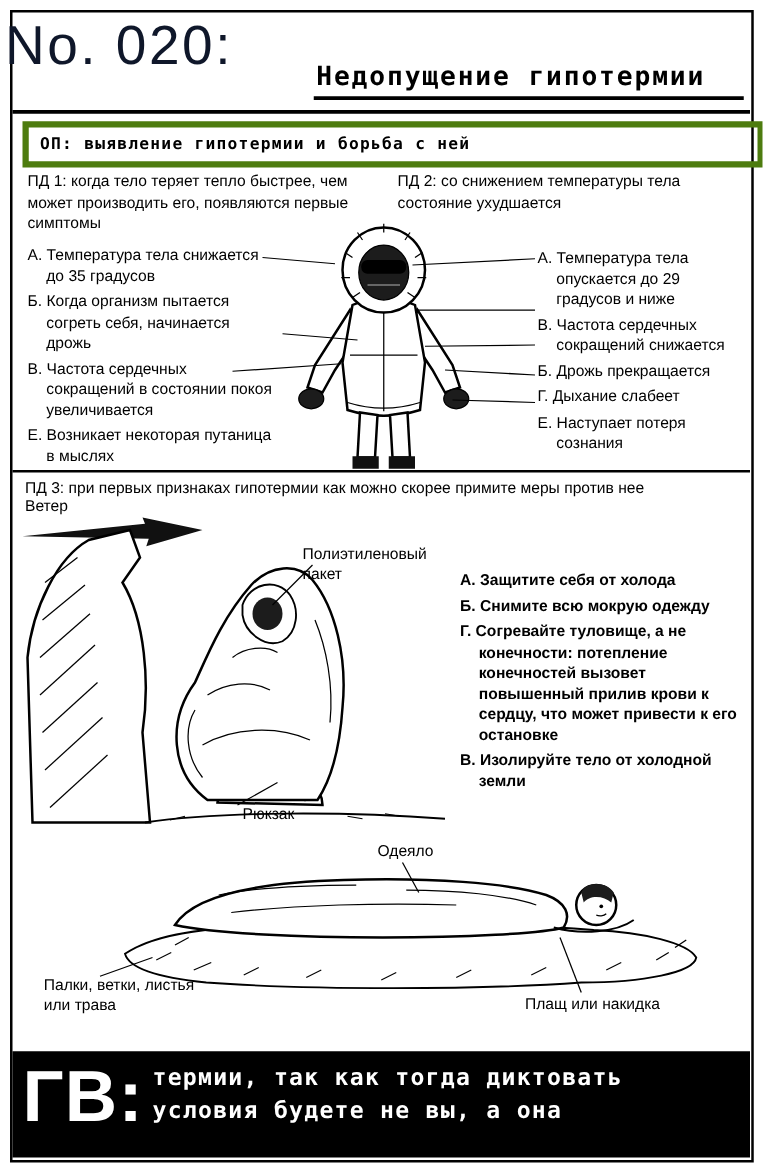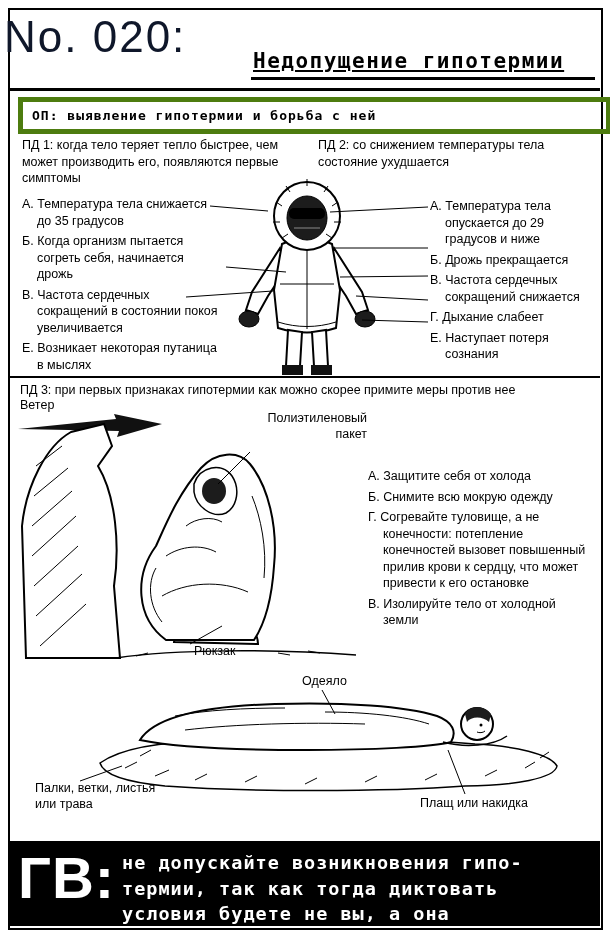--- a/index.html
+++ b/index.html
@@ -3,36 +3,36 @@
 <meta charset="utf-8">
 <style>
   html,body{margin:0;padding:0;}
   body{
     width:610px;height:937px;position:relative;background:#ffffff;
     font-family:"Liberation Sans",sans-serif;color:#000;
     overflow:hidden;
   }
   .frame{position:absolute;left:8px;top:8px;width:591px;height:918px;border:2.5px solid #000;}
   .no-label{position:absolute;left:4px;top:12px;font-size:44px;letter-spacing:2px;color:#0f172a;white-space:nowrap;}
-  .title{position:absolute;left:253px;top:49px;font-family:"DejaVu Sans Mono",monospace;font-weight:bold;font-size:21px;letter-spacing:1.5px;white-space:nowrap;text-decoration:underline;}
+  .title{position:absolute;left:253px;top:49px;font-family:"DejaVu Sans Mono",monospace;font-weight:bold;font-size:21px;letter-spacing:1.5px;white-space:nowrap;}
   .title-underline{position:absolute;left:251px;top:77px;width:344px;height:2.5px;background:#000;}
   .header-rule{position:absolute;left:10px;top:88px;width:590px;height:2.5px;background:#000;}
   .op-box{position:absolute;left:18px;top:97px;width:574px;height:27px;border:5px solid #4d7c0f;display:flex;align-items:center;padding-left:9px;font-family:"DejaVu Sans Mono",monospace;font-weight:bold;font-size:13px;letter-spacing:1px;}
   .pd-heading{position:absolute;font-size:12.5px;line-height:1.32;}
   .pd1-heading{left:22px;top:137px;width:268px;}
   .pd2-heading{left:318px;top:137px;width:274px;}
   .pd3-heading{left:20px;top:382px;width:575px;}
   .list{position:absolute;font-size:12.5px;line-height:1.32;}
   .list .li{padding-left:15px;text-indent:-15px;margin-bottom:4px;}
   .pd1-list{left:22px;top:196px;width:200px;}
   .pd2-list{left:430px;top:198px;width:162px;}
-  .pd3-list{left:368px;top:468px;width:224px;}
+  .pd3-list{left:368px;top:456px;width:224px;font-weight:bold;}
   .small-label{position:absolute;font-size:12.5px;line-height:1.25;}
   .wind-label{left:20px;top:398px;}
-  .bag-label{left:242px;top:411px;width:125px;text-align:right;}
+  .bag-label{left:242px;top:436px;width:125px;}
   .backpack-label{left:155px;top:644px;margin-left:39px;}
   .blanket-label{left:302px;top:674px;}
   .ground-label{left:35px;top:781px;width:140px;}
   .cloak-label{left:420px;top:796px;}
   .divider{position:absolute;left:10px;top:376px;width:590px;height:2px;background:#000;}
   .illustration{position:absolute;}
   .parka-figure{left:222px;top:172px;}
   .wind-arrow{left:16px;top:412px;}
   .crouch-figure{left:16px;top:406px;}
   .lying-figure{left:85px;top:668px;}
@@ -60,22 +60,22 @@
   <div class="pd-heading pd2-heading">ПД 2: со снижением температуры тела состояние ухудшается</div>
 
   <div class="list pd1-list">
     <div class="li">А. Температура тела снижается до 35 градусов</div>
     <div class="li">Б. Когда организм пытается согреть себя, начинается дрожь</div>
     <div class="li">В. Частота сердечных сокращений в состоянии покоя увеличивается</div>
     <div class="li">Е. Возникает некоторая путаница в мыслях</div>
   </div>
   <div class="list pd2-list">
     <div class="li">А. Температура тела опускается до 29 градусов и ниже</div>
+    <div class="li">В. Частота сердечных сокращений снижается</div>
     <div class="li">Б. Дрожь прекращается</div>
-    <div class="li">В. Частота сердечных сокращений снижается</div>
     <div class="li">Г. Дыхание слабеет</div>
     <div class="li">Е. Наступает потеря сознания</div>
   </div>
 
   <svg class="illustration parka-figure" width="170" height="206" viewBox="0 0 170 206">
 
     <path d="M58,76 L30,120 L24,138 L36,142 L46,124 L66,94 Z" fill="#fff" stroke="#000" stroke-width="2"></path>
     <path d="M112,76 L140,120 L146,138 L134,142 L124,124 L104,94 Z" fill="#fff" stroke="#000" stroke-width="2"></path>
     <ellipse cx="27" cy="147" rx="10" ry="8" fill="#1c1c1c" stroke="#000"></ellipse>
     <ellipse cx="143" cy="147" rx="10" ry="8" fill="#1c1c1c" stroke="#000"></ellipse>
@@ -213,18 +213,17 @@
       <line x1="190" y1="644" x2="222" y2="626"></line>
       <line x1="322" y1="690" x2="335" y2="714"></line>
       <line x1="80" y1="781" x2="122" y2="766"></line>
       <line x1="465" y1="794" x2="448" y2="750"></line>
     </g>
   </svg>
 
   <div class="footer">
     <div class="gv-label">ГВ:</div>
     <div class="footer-text">
-      <div>не допускайте возникновения гипо-</div>
       <div>термии, так как тогда диктовать</div>
       <div>условия будете не вы, а она</div>
     </div>
   </div>
 </div>
 
 </body></html>

